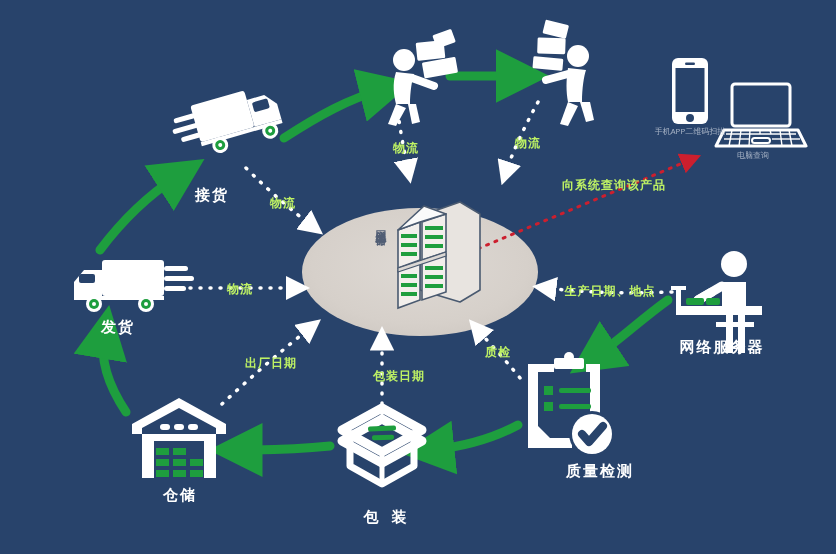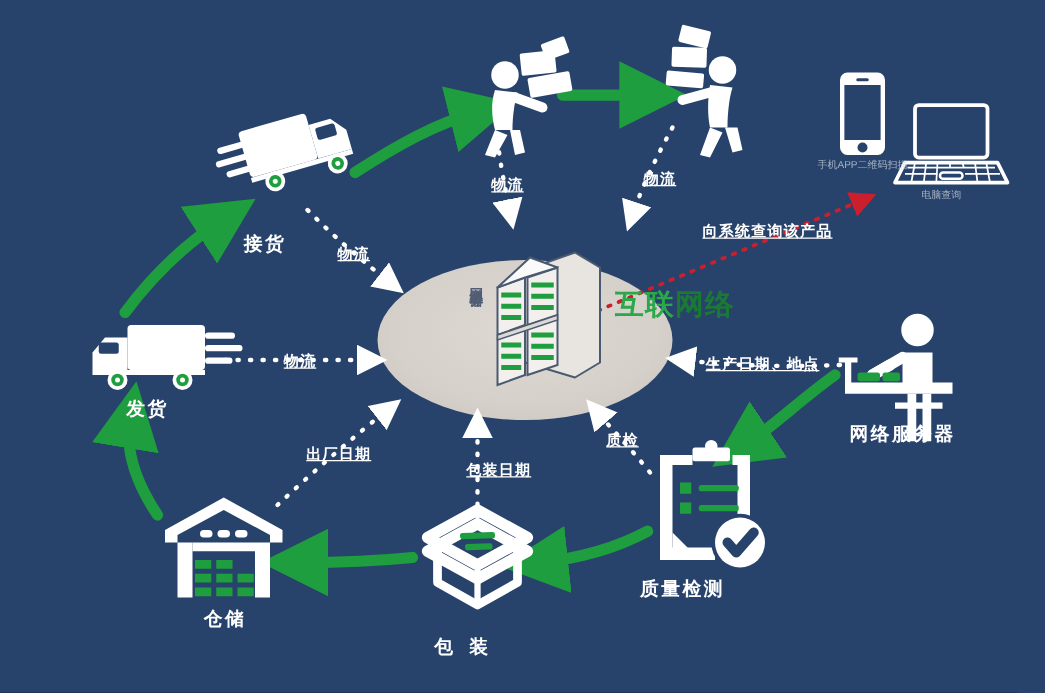--- a/index.html
+++ b/index.html
@@ -29,38 +29,37 @@
     font-size: 15px;
     font-weight: bold;
     letter-spacing: 2px;
     white-space: nowrap;
     text-align: center;
     transform: translateX(-50%);
     font-family: Liberation Mono, monospace;
   }
   .flow-label {
     position: absolute;
-    color: #ffffff;
+    color: #bef264;
     font-size: 12px;
     font-weight: bold;
     letter-spacing: 1px;
     white-space: nowrap;
     transform: translateX(-50%);
     font-family: "DejaVu Sans", "Liberation Sans", sans-serif;
-    text-decoration: underline;
   }
   .device-label {
     position: absolute;
     color: #cdd4e0;
     font-size: 8px;
     letter-spacing: 0px;
     white-space: nowrap;
     transform: translateX(-50%);
     opacity: 0.75;
-    font-family: Liberation Sans, sans-serif;
+    font-family: Liberation Mono, monospace;
   }
   .hub-label {
     position: absolute;
     font-size: 23px;
     font-weight: bold;
     letter-spacing: 1px;
     white-space: nowrap;
     font-family: "DejaVu Sans", "Liberation Sans", sans-serif;
   }
   .hub-label .c1 { color: #2aa84a; }
@@ -300,30 +299,27 @@
 
       <path d="M0,18 L22,10 L48,2 L26,-6 Z" fill="#fafafa" stroke="#4a5a70" stroke-width="1.6" stroke-linejoin="round"></path>
 
       <path d="M0,56 L48,40 L48,44 L0,60 Z" fill="#dcd8d4" stroke="#4a5a70" stroke-width="1.2"></path>
     </g>
   </svg>
 
   <div class="node-label" style="left:212px; top:186px;">接货</div>
   <div class="node-label" style="left:118px; top:318px;">发货</div>
   <div class="node-label" style="left:180px; top:486px;">仓储</div>
-  <div class="node-label" style="left:370px; top:508px;">包 装</div>
-  <div class="node-label" style="left:546px; top:462px;">质量检测</div>
+  <div class="node-label" style="left:386px; top:508px;">包 装</div>
+  <div class="node-label" style="left:600px; top:462px;">质量检测</div>
   <div class="node-label" style="left:722px; top:338px;">网络服务器</div>
 
   <div class="device-label" style="left:690px; top:126px;">手机APP二维码扫描</div>
   <div class="device-label" style="left:753px; top:150px;">电脑查询</div>
 
-  <div class="hub-label" style="left:492px; top:228px;">
-    <span class="c1">互联</span><span class="c2">网络</span>
-  </div>
 
   <div class="server-vtext" style="left:372px; top:222px;">网络服务器</div>
 
   <div class="flow-label" style="left:240px; top:281px;">物流</div>
   <div class="flow-label" style="left:283px; top:195px;">物流</div>
   <div class="flow-label" style="left:406px; top:140px;">物流</div>
   <div class="flow-label" style="left:528px; top:135px;">物流</div>
   <div class="flow-label" style="left:271px; top:355px;">出厂日期</div>
   <div class="flow-label" style="left:386px; top:368px;margin-left:13px;">包装日期</div>
   <div class="flow-label" style="left:498px; top:344px;text-align:right;">质检</div>

